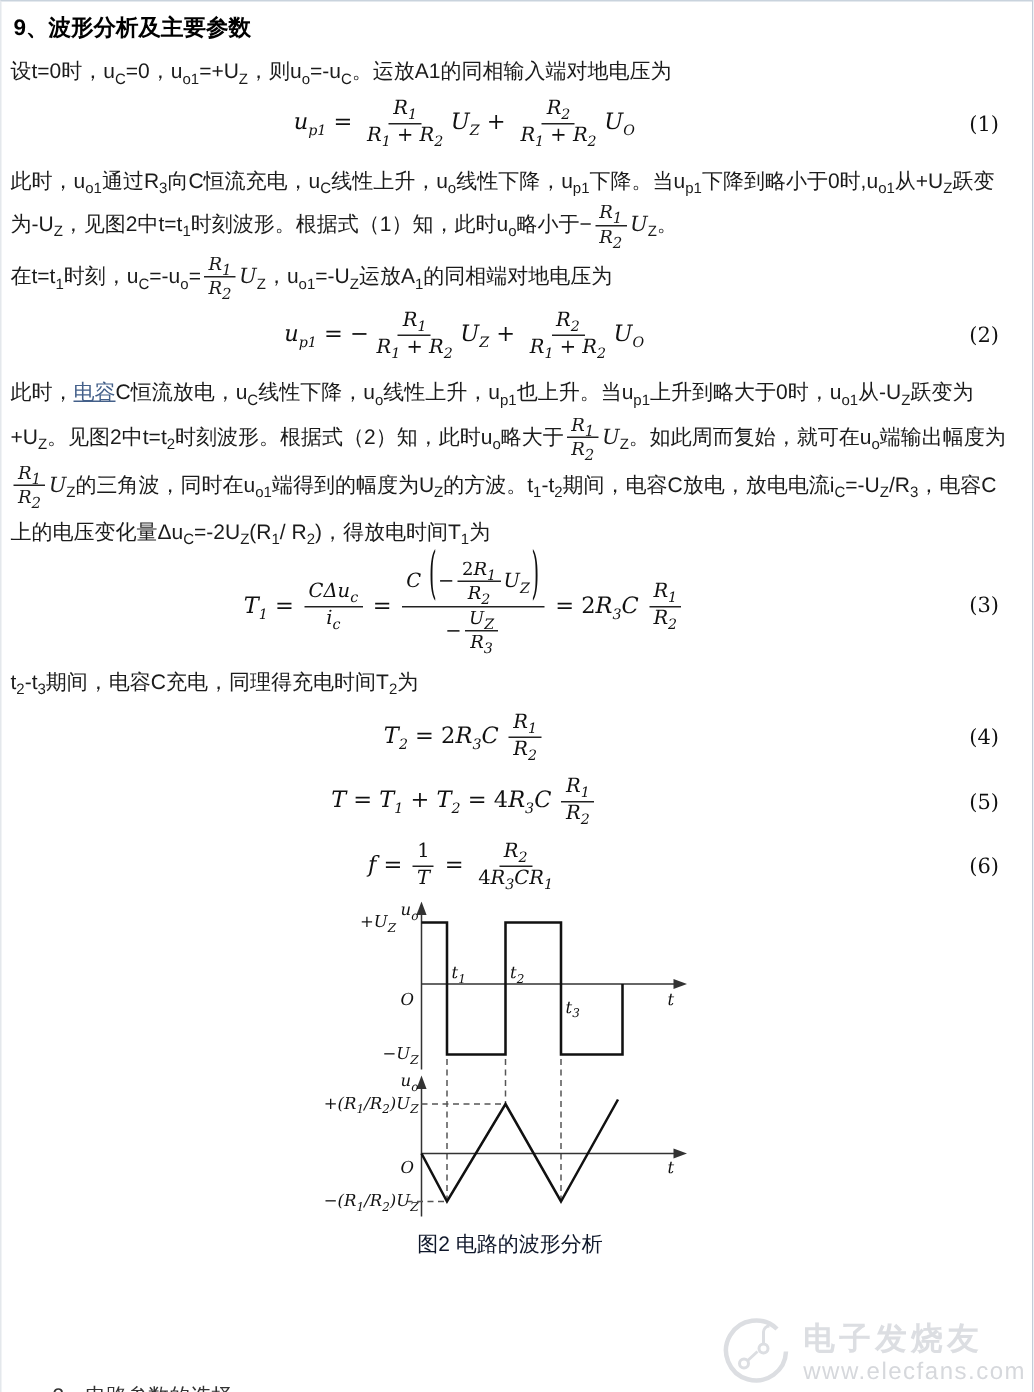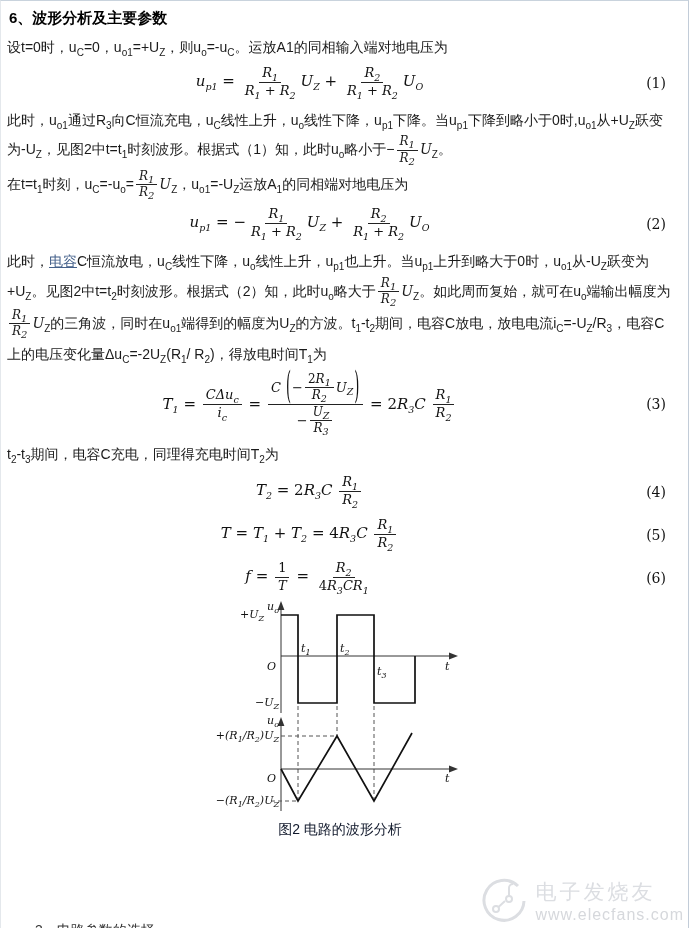--- a/index.html
+++ b/index.html
@@ -33,29 +33,29 @@
   .figure svg{position:absolute;left:0;top:0;}
   .flabel{position:absolute;font-family:"DejaVu Serif",serif;font-style:italic;font-size:11px;
       color:#111;white-space:nowrap;line-height:1;}
   .flabel sub{font-size:8px;}
   .ra{text-align:right;}
   .caption{margin:6px 0 0 208px;width:262px;text-align:center;font-size:14px;color:#0f172a;}
   .clip{position:absolute;left:34px;bottom:0;height:5px;overflow:hidden;font-size:14px;line-height:15px;color:#333;}
   
   .watermark{position:absolute;right:4px;bottom:4px;display:flex;align-items:center;gap:8px;}
   .wm-text{display:flex;flex-direction:column;align-items:flex-start;}
-  .wm-brand{font-size:21px;font-weight:normal;letter-spacing:3px;color:#dcdee2;text-shadow:1px 1px 0 #fff;}
+  .wm-brand{font-size:21px;font-weight:bold;letter-spacing:3px;color:#dcdee2;text-shadow:1px 1px 0 #fff;}
   .wm-url{font-size:16px;color:#d6d8dc;letter-spacing:1px;text-shadow:1px 1px 0 #fff;}
 </style>
 </head>
 <body>
 
 <div class="page">
 
-  <h2 class="title">6、波形分析及主要参数</h2>
+  <h2 class="title">9、波形分析及主要参数</h2>
 
   <p class="para first">设t=0时，u<sub>C</sub>=0，u<sub>o1</sub>=+U<sub>Z</sub>，则u<sub>o</sub>=-u<sub>C</sub>。运放A1的同相输入端对地电压为</p>
 
   <div class="eqrow">
     <span class="eq"><i class="v">u</i><sub>p1</sub> = <span class="fr">
           <span class="fn"><i class="v">R</i><sub>1</sub></span>
           <span class="fd"><i class="v">R</i><sub>1</sub> + <i class="v">R</i><sub>2</sub></span>
         </span><i class="v">U</i><sub>Z</sub> + <span class="fr">
           <span class="fn"><i class="v">R</i><sub>2</sub></span>
           <span class="fd"><i class="v">R</i><sub>1</sub> + <i class="v">R</i><sub>2</sub></span>

